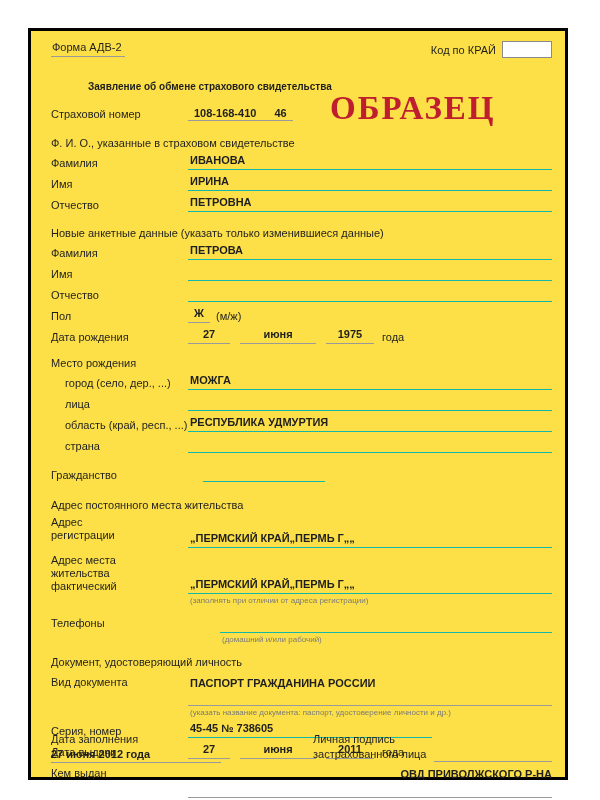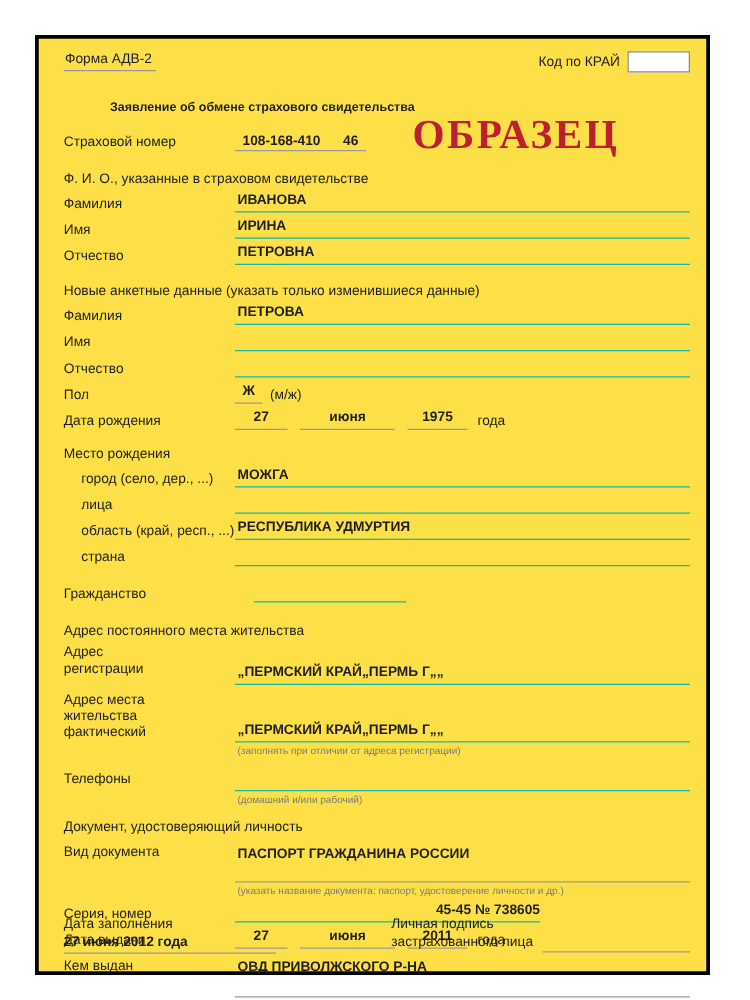--- a/index.html
+++ b/index.html
@@ -161,21 +161,21 @@
     <div class="addr-block" style="margin-top:6px;">
       <div class="lbl lbl-multi">Адрес места
 жительства
 фактический</div>
       <div class="valcol">
         <div class="val" style="margin-top:24px;">„ПЕРМСКИЙ КРАЙ„ПЕРМЬ Г„„</div>
         <div class="note">(заполнять при отличии от адреса регистрации)</div>
       </div>
     </div>
 
-    <div class="addr-block" style="margin-top:12px;">
+    <div class="addr-block" style="margin-top:12px;gap:32px;">
       <div class="lbl">Телефоны</div>
       <div class="valcol">
         <div class="val"></div>
         <div class="note">(домашний и/или рабочий)</div>
       </div>
     </div>
 
     <div class="heading" style="margin-top:12px;">Документ, удостоверяющий личность</div>
     <div class="frow">
       <div class="lbl">Вид документа</div>
@@ -183,32 +183,32 @@
     </div>
     <div class="addr-block">
       <div class="lbl"></div>
       <div class="valcol">
         <div class="fill-line" style="margin-top:2px;"></div>
         <div class="note">(указать название документа: паспорт, удостоверение личности и др.)</div>
       </div>
     </div>
     <div class="frow">
       <div class="lbl">Серия, номер</div>
-      <div class="val w240" style="flex:0 0 242px;text-align:right;">45-45 № 738605</div>
+      <div class="val w240" style="flex:0 0 242px;">45-45 № 738605</div>
     </div>
     <div class="frow">
       <div class="lbl">Дата выдачи</div>
       <div class="seg day">27</div>
       <div class="seg month">июня</div>
       <div class="seg year">2011</div>
       <div class="suffix">года</div>
     </div>
     <div class="frow">
       <div class="lbl">Кем выдан</div>
-      <div style="flex:1;font-weight:bold;padding-left:2px;">ОВД ПРИВОЛЖСКОГО Р-НА</div>
+      <div style="flex:1;font-weight:bold;padding-left:2px;text-align:right;">ОВД ПРИВОЛЖСКОГО Р-НА</div>
     </div>
     <div class="addr-block">
       <div class="lbl"></div>
       <div class="valcol">
         <div class="fill-line" style="margin-top:3px;"></div>
       </div>
     </div>
 
     <div class="footer">
       <div class="f-left">

